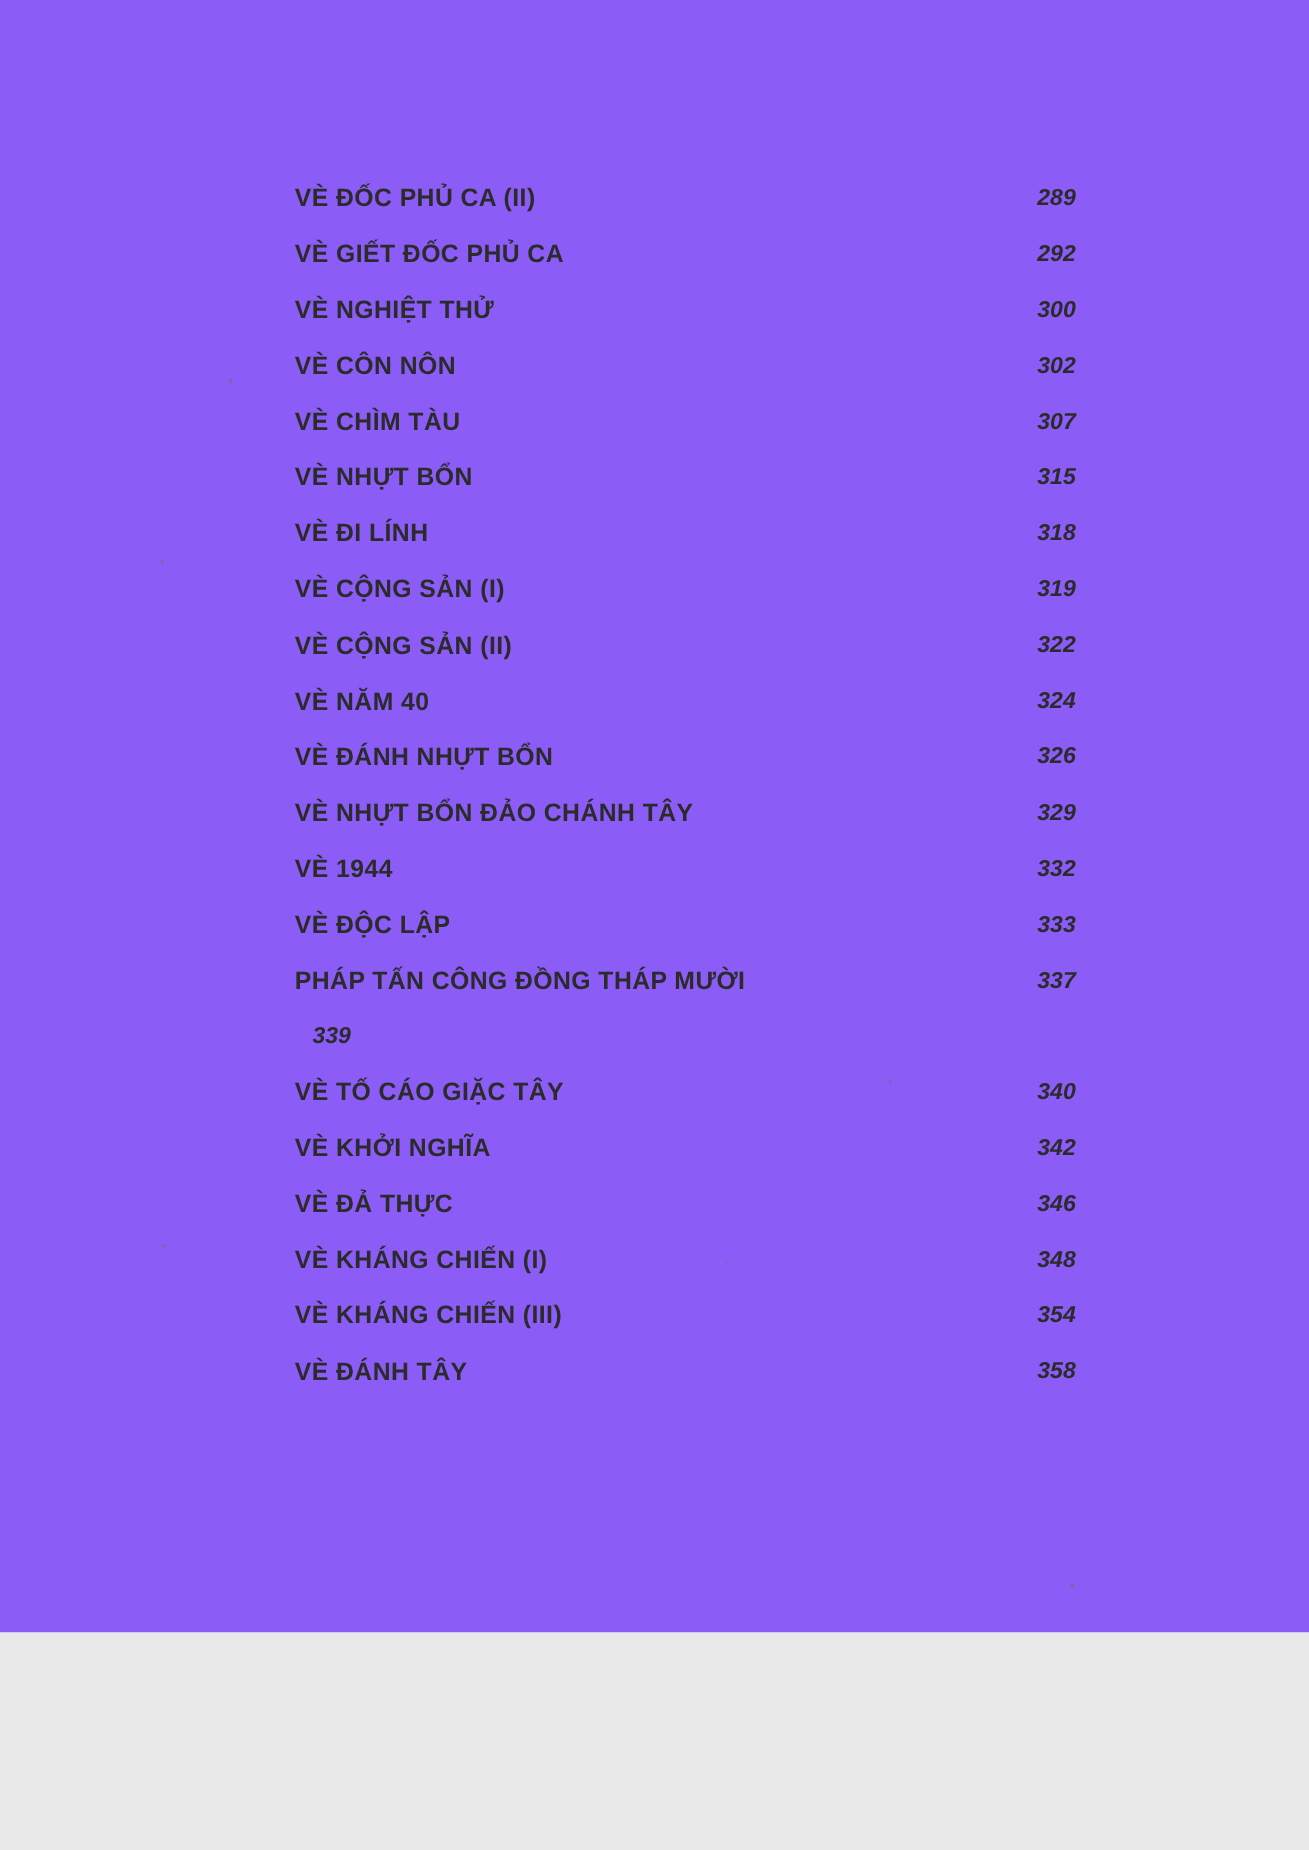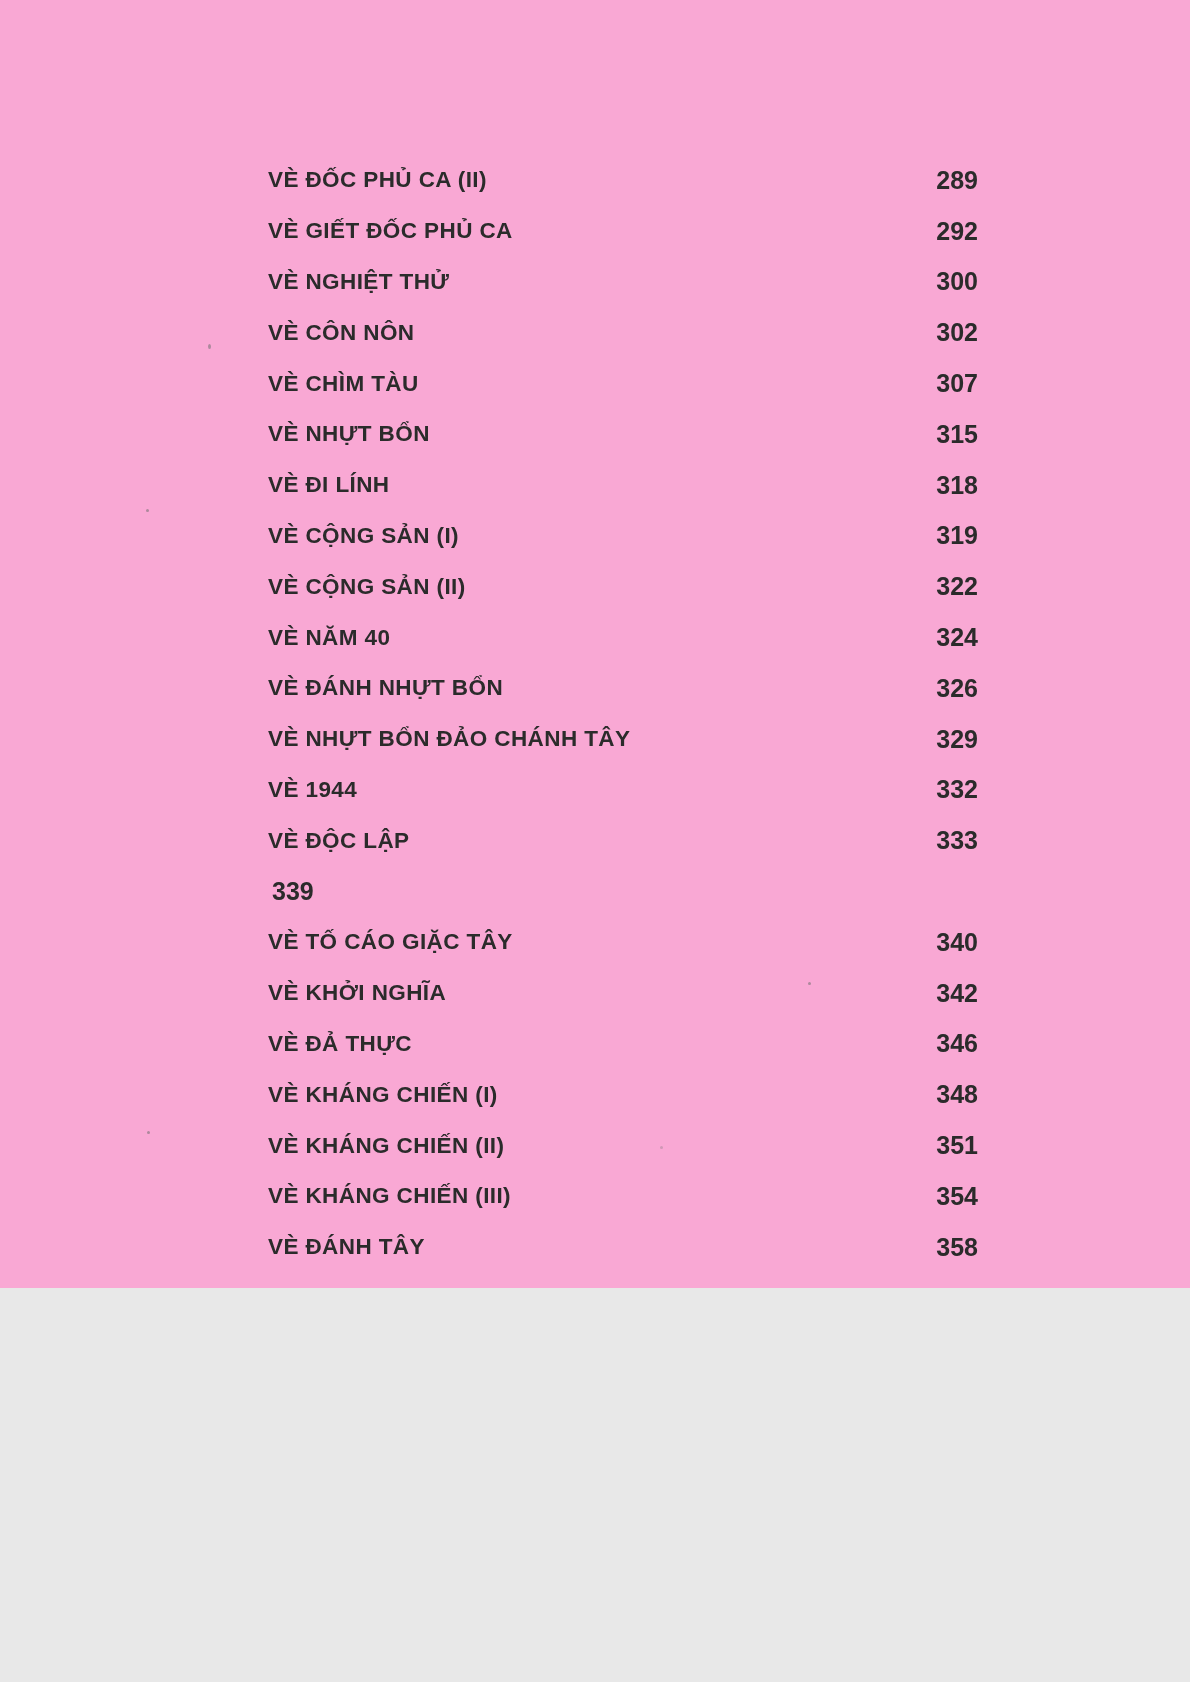--- a/index.html
+++ b/index.html
@@ -3,23 +3,23 @@
 <meta charset="utf-8">
 <style>
   html, body {
     margin: 0;
     padding: 0;
     background: #e8e8e8;
   }
   .page {
     position: relative;
     width: 1190px;
-    height: 1288px;
+    height: 1484px;
     margin: 0 auto;
-    background: #f9a8d4;
+    background: #8b5cf6;
     overflow: hidden;
     font-family: "Liberation Sans", "DejaVu Sans", sans-serif;
   }
   .toc {
     position: absolute;
     left: 268px;
     top: 155px;
     width: 710px; 
   }
   .toc-row {
@@ -30,24 +30,25 @@
   }
   .toc-title {
     font-size: 22.5px;
     font-weight: 600;
     letter-spacing: 0.4px;
     color: #2b2b2b;
     white-space: nowrap;
     transform: scaleY(1.02);
   }
   .toc-page {
-    font-size: 25px;
+    font-size: 21px;
     font-weight: 600;
     color: #2b2b2b;
-    margin-left: 4px;
+    margin-left: 16px;
+    font-style: italic;
   }
   .speck {
     position: absolute;
     background: #6f6f6f;
     border-radius: 50%;
     opacity: 0.55;
   }
 </style>
 </head>
 <body>
@@ -122,20 +123,24 @@
     <div class="toc-row">
       <span class="toc-title">VÈ 1944</span>
       <span class="toc-page">332</span>
     </div>
 
     <div class="toc-row">
       <span class="toc-title">VÈ ĐỘC LẬP</span>
       <span class="toc-page">333</span>
     </div>
 
+    <div class="toc-row">
+      <span class="toc-title">PHÁP TẤN CÔNG ĐỒNG THÁP MƯỜI</span>
+      <span class="toc-page">337</span>
+    </div>
 
     <div class="toc-row">
       <span class="toc-page">339</span>
     </div>
 
     <div class="toc-row">
       <span class="toc-title">VÈ TỐ CÁO GIẶC TÂY</span>
       <span class="toc-page">340</span>
     </div>
 
@@ -147,24 +152,20 @@
     <div class="toc-row">
       <span class="toc-title">VÈ ĐẢ THỰC</span>
       <span class="toc-page">346</span>
     </div>
 
     <div class="toc-row">
       <span class="toc-title">VÈ KHÁNG CHIẾN (I)</span>
       <span class="toc-page">348</span>
     </div>
 
-    <div class="toc-row">
-      <span class="toc-title">VÈ KHÁNG CHIẾN (II)</span>
-      <span class="toc-page">351</span>
-    </div>
 
     <div class="toc-row">
       <span class="toc-title">VÈ KHÁNG CHIẾN (III)</span>
       <span class="toc-page">354</span>
     </div>
 
     <div class="toc-row">
       <span class="toc-title">VÈ ĐÁNH TÂY</span>
       <span class="toc-page">358</span>
     </div>

